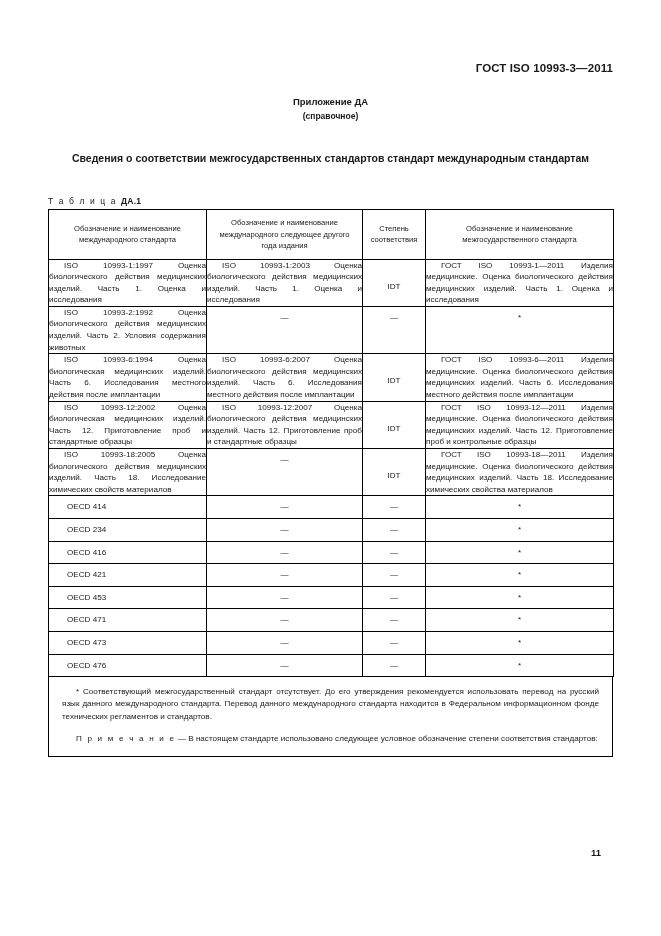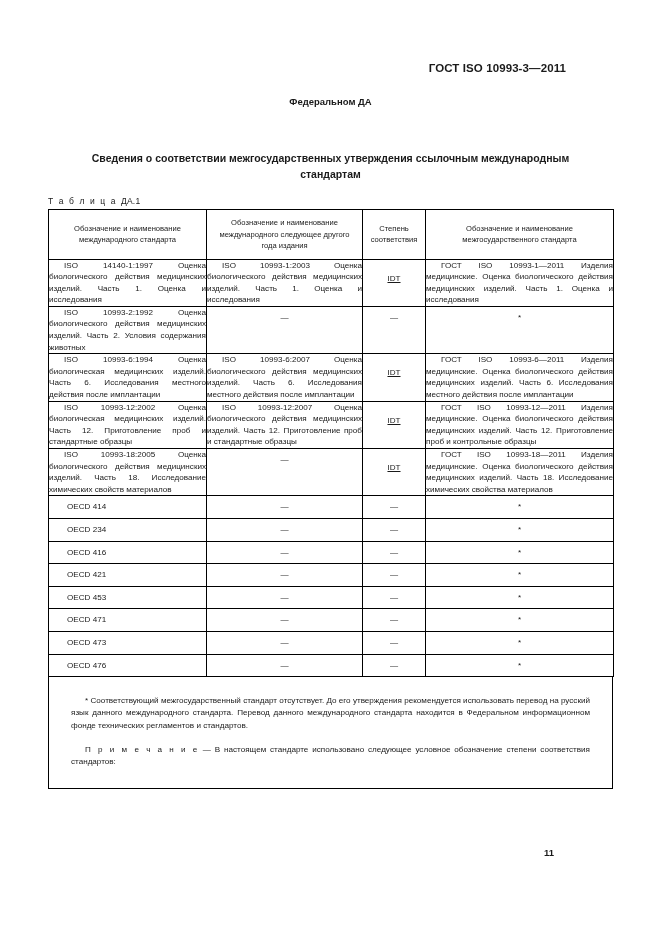--- a/index.html
+++ b/index.html
@@ -12,21 +12,21 @@
     height: 936px;
     position: relative;
     font-family: "Liberation Sans", "DejaVu Sans", sans-serif;
     color: #1a1a1a;
     overflow: hidden;
   }
 
   .page {
     position: absolute;
     left: 0; top: 0;
-    width: 614px;
+    width: 661px;
     height: 936px;
   }
 
   
   .runhead {
     position: absolute;
     right: 48px;
     top: 62px;
     font-size: 11.5px;
     font-weight: bold;
@@ -66,21 +66,21 @@
 
   
   .table-caption {
     position: absolute;
     left: 48px;
     top: 196px;
     font-size: 8.5px;
     letter-spacing: 1.6px;
     white-space: nowrap;
   }
-  .table-caption .num { letter-spacing: 0.2px; }
+  .table-caption .num { letter-spacing: 0.2px; font-weight: bold; }
 
   
   .tbl-wrap {
     position: absolute;
     left: 48px;
     top: 209px;
     width: 565px;
   }
   table.main {
     border-collapse: collapse;
@@ -116,39 +116,38 @@
     padding-top: 5px;
   }
   .cell.ast {
     text-align: center;
     text-indent: 0;
     padding-top: 5px;
   }
   .cell.idt {
     text-align: center;
     text-indent: 0;
-    padding-top: 13px;
-    text-decoration: underline;
+    padding-top: 21px;
   }
   .cell.oecd {
     text-align: left;
     text-indent: 0;
     padding: 5px 5px 5px 18px;
   }
 
   
   .notes {
     border: 1px solid #000;
     border-top: none;
     padding: 6px 10px 8px 10px;
     font-size: 8.1px;
     line-height: 12.2px;
     text-align: justify;
   }
-  .notes p { margin: 12px; }
+  .notes p { margin: 3px; }
   .notes p.footnote { text-indent: 14px; }
   .notes p.remark {
     text-indent: 14px;
     margin-top: 10px;
   }
   .notes p.remark .spaced { letter-spacing: 1.7px; }
   .notes p.idtline {
     text-indent: 0;
     padding-left: 22px;
     margin-top: 1px;
@@ -164,24 +163,25 @@
   }
 </style>
 </head>
 <body>
 
 <div class="page">
 
   <div class="runhead">ГОСТ ISO 10993-3—2011</div>
 
   <div class="annex-block">
-    <div class="annex-title">Федеральном ДА</div>
+    <div class="annex-title">Приложение ДА</div>
+    <div class="annex-sub">(справочное)</div>
   </div>
 
-  <div class="doc-title">Сведения о соответствии межгосударственных утверждения ссылочным международным стандартам</div>
+  <div class="doc-title">Сведения о соответствии межгосударственных стандартов стандарт международным стандартам</div>
 
   <div class="table-caption">
     <span>Т а б л и ц а</span>
     <span class="num">ДА.1</span>
   </div>
 
   <div class="tbl-wrap">
     <table class="main">
       <colgroup>
         <col style="width:158px">
@@ -193,21 +193,21 @@
         <tr>
           <th>Обозначение и наименование международного стандарта</th>
           <th>Обозначение и наименование международного следующее другого года издания</th>
           <th>Степень соответствия</th>
           <th>Обозначение и наименование межгосударственного стандарта</th>
         </tr>
       </thead>
       <tbody>
 
         <tr>
-          <td class="cell">ISO 14140-1:1997 Оценка биологического действия меди­цинских изделий. Часть 1. Оценка и исследования</td>
+          <td class="cell">ISO 10993-1:1997 Оценка биологического действия меди­цинских изделий. Часть 1. Оценка и исследования</td>
           <td class="cell">ISO 10993-1:2003 Оценка биологического действия меди­цинских изделий. Часть 1. Оценка и исследования</td>
           <td class="cell idt">IDT</td>
           <td class="cell">ГОСТ ISO 10993-1—2011 Изделия медицинские. Оценка биологического действия меди­цинских изделий. Часть 1. Оценка и исследования</td>
         </tr>
 
         <tr>
           <td class="cell">ISO 10993-2:1992 Оценка биологического действия меди­цинских изделий. Часть 2. Условия содержания животных</td>
           <td class="cell dash">—</td>
           <td class="cell dash">—</td>
           <td class="cell ast">*</td>

